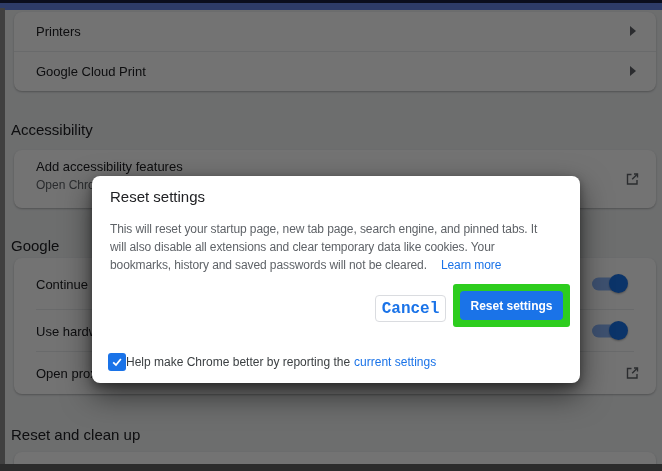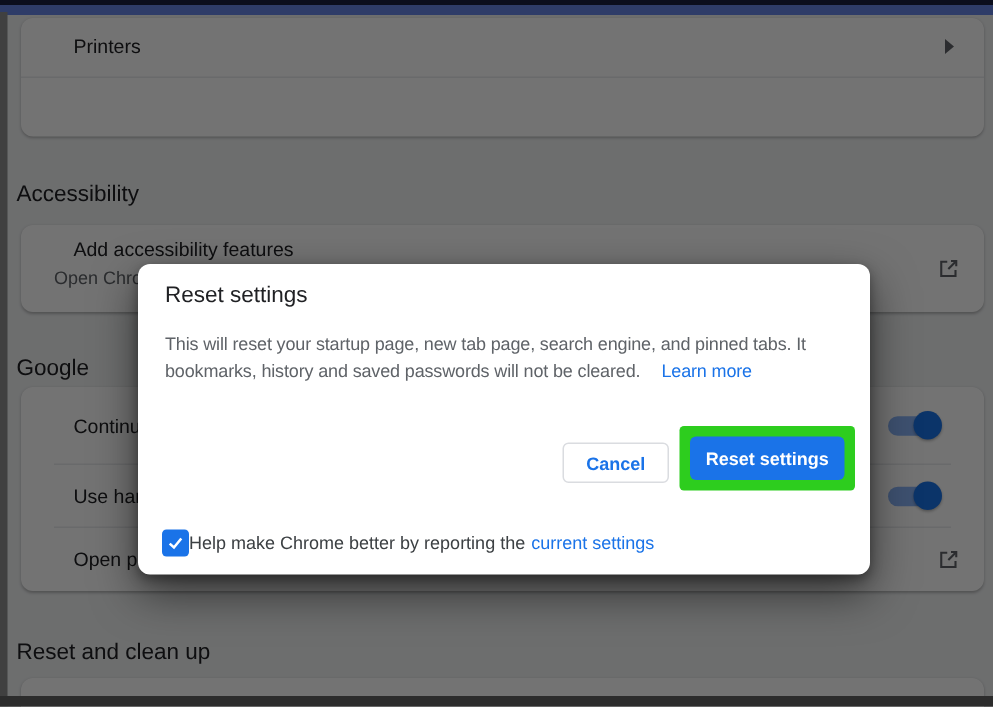--- a/index.html
+++ b/index.html
@@ -26,21 +26,21 @@
     background: #ffffff; border-radius: 8px;
     box-shadow: 0 1px 2px rgba(0,0,0,0.25);
   }
   .card-printers { top: 12px; height: 79px; }
   .card-accessibility { top: 150px; height: 58px; }
   .card-system { top: 258px; height: 136px; }
   .card-bottom { top: 452px; height: 19px; border-radius: 8px 8px 0 0; }
 
   .row { position: absolute; left: 0; width: 100%; cursor: pointer; }
   .row-label {
-    position: absolute; left: 35px; top: 50%; transform: translateY(-50%);
+    position: absolute; left: 22px; top: 50%; transform: translateY(-50%);
     font-size: 13px; color: #202124; white-space: nowrap;
   }
   .row-sub { position: absolute; left: 22px; font-size: 12px; color: #5f6368; white-space: nowrap; }
   .sep { position: absolute; left: 0; width: 100%; height: 1px; background: #e8eaed; }
 
   .chevron {
     position: absolute; right: 20px; top: 50%; transform: translateY(-50%);
     width: 0; height: 0;
     border-top: 5px solid transparent; border-bottom: 5px solid transparent;
     border-left: 6px solid #5f6368;
@@ -83,22 +83,22 @@
     position: absolute; left: 18px; top: 44px; width: 458px;
     font-size: 12px; line-height: 18px; color: #5f6368; letter-spacing: -0.1px;
   }
   .dialog-body .line { white-space: nowrap; }
   .link { color: #1a73e8; text-decoration: none; cursor: pointer; }
   .dialog-body .link { margin-left: 14px; }
 
   .btn-cancel {
     position: absolute; left: 283px; top: 119px; width: 71px; height: 27px;
     background: #ffffff; border: 1px solid #dadce0; border-radius: 4px;
-    color: #1a73e8; font-size: 12px; font-weight: 700;
-    font-family: Liberation Sans, sans-serif; cursor: pointer;
+    color: #1a73e8; font-size: 16px; font-weight: 700;
+    font-family: Liberation Mono, monospace; cursor: pointer;
   }
   .green-highlight {
     position: absolute; left: 361px; top: 108px; width: 117px; height: 43px;
     background: #2dcd1e; border-radius: 3px;
   }
   .btn-confirm {
     position: absolute; left: 7px; top: 7px; width: 103px; height: 29px;
     background: #1a73e8; border: none; border-radius: 4px;
     color: #ffffff; font-size: 12px; font-weight: 700;
     font-family: inherit; cursor: pointer;
@@ -119,20 +119,24 @@
 
   <div>
     <div class="topbar"></div>
 
     <div class="card card-printers">
       <div class="row" style="top:0;height:38px;">
         <span class="row-label">Printers</span>
         <span class="chevron"></span>
       </div>
       <div class="sep" style="top:39px;"></div>
+      <div class="row" style="top:40px;height:38px;">
+        <span class="row-label">Google Cloud Print</span>
+        <span class="chevron"></span>
+      </div>
     </div>
 
     <div class="section-header hdr-accessibility">Accessibility</div>
 
     <div class="card card-accessibility">
       <div class="row" style="top:0;height:58px;">
         <span class="row-label" style="top:16px;">Add accessibility features</span>
         <span class="row-sub" style="top:28px;">Open Chro</span>
         <svg class="ext-icon" viewBox="0 0 15 15">
           <path d="M12 8.5V12.5H2.5V3H6.5" fill="none" stroke="#5f6368" stroke-width="1.4"></path>
@@ -177,20 +181,21 @@
   <div class="scrim"></div>
 
   <div class="left-border"></div>
   <div class="bottom-strip"></div>
 
   <div class="dialog">
     <div class="dialog-title">Reset settings</div>
 
     <div class="dialog-body">
       <div class="line">This will reset your startup page, new tab page, search engine, and pinned tabs. It</div>
+      <div class="line">will also disable all extensions and clear temporary data like cookies. Your</div>
       <div class="line"><span>bookmarks, history and saved passwords will not be cleared.</span><a class="link">Learn more</a></div>
     </div>
 
     <button class="btn-cancel">Cancel</button>
 
     <div class="green-highlight">
       <button class="btn-confirm">Reset settings</button>
     </div>
 
     <div class="check-row">

